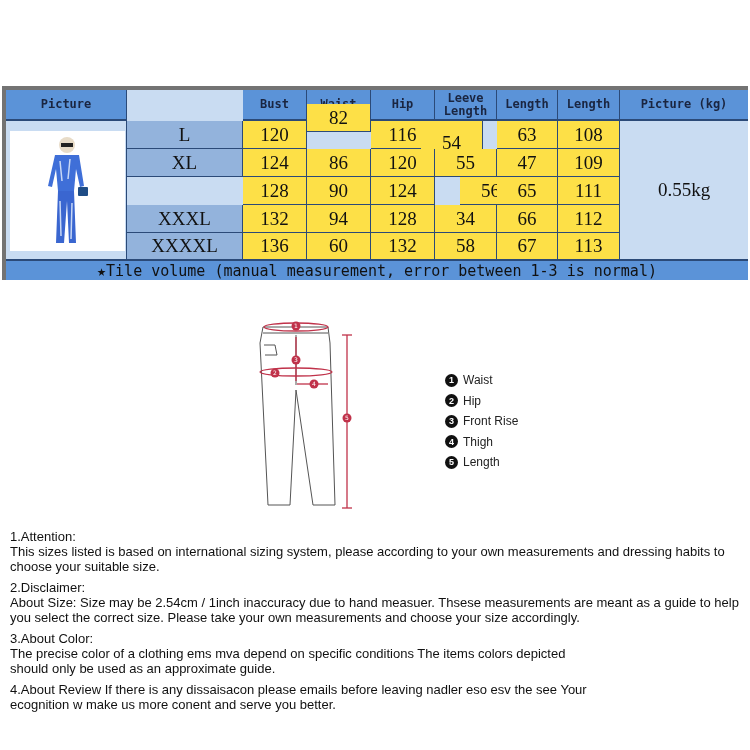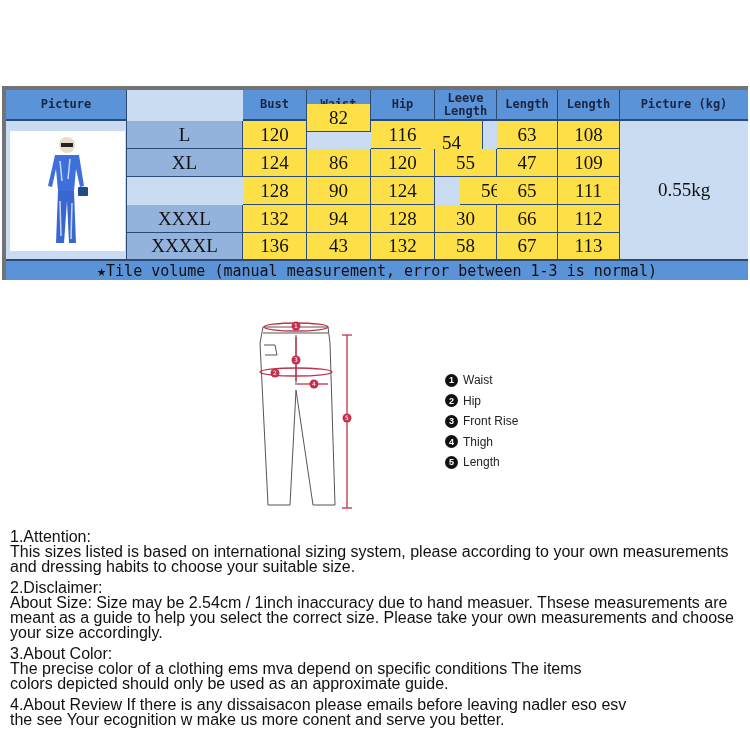--- a/index.html
+++ b/index.html
@@ -10,21 +10,21 @@
   .size { background: #93b3dc; }
   .val { background: #fde047; }
   .pic { position: absolute; left: 0; top: 31px; width: 121px; height: 138px; background: #c9dcf2; border-right: 1px solid #2b4a78; }
   .pic-inner { position: absolute; left: 4px; top: 10px; width: 115px; height: 120px; background: #fff; }
   .weight { position: absolute; left: 614px; top: 31px; width: 128px; height: 138px; background: #c9dcf2; display: flex; align-items: center; justify-content: center; font-family: "Liberation Serif", serif; font-size: 19px; color: #111; }
   .foot { position: absolute; left: 0; top: 169px; width: 742px; height: 21px; background: #5b93d8; border-top: 2px solid #2b4a78; display: flex; align-items: center; justify-content: center; font-family: "DejaVu Sans Mono", monospace; font-size: 15px; color: #111; white-space: nowrap; }
   .diagram { position: absolute; left: 250px; top: 315px; width: 110px; height: 200px; }
   .legend { position: absolute; left: 445px; top: 370px; font-family: "Liberation Sans", sans-serif; font-size: 12px; color: #222; }
   .legend-item { display: flex; align-items: center; height: 20.5px; }
   .num { width: 13px; height: 13px; border-radius: 50%; background: #111; color: #fff; font-size: 9px; font-weight: bold; display: flex; align-items: center; justify-content: center; margin-right: 5px; }
-  .notes { position: absolute; left: 10px; top: 529px; width: 740px; font-family: "Liberation Sans", sans-serif; font-size: 16px; color: #111; line-height: 15px; }
+  .notes { position: absolute; left: 10px; top: 529px; width: 740px; font-family: "Liberation Sans", sans-serif; font-size: 13px; color: #111; line-height: 15px; }
   .note { margin-bottom: 6px; }
 </style>
 </head>
 <body>
 
 <div class="tbl">
   <div class="hdr" style="left:0;width:121px">Picture</div>
   <div class="hdr" style="left:237px;width:64px">Bust</div>
   <div class="hdr" style="left:301px;width:64px">Waist</div>
   <div class="hdr" style="left:365px;width:64px">Hip</div>
@@ -66,27 +66,27 @@
   <div class="cell val" style="left:301px;top:87px;width:64px;height:28px">90</div>
   <div class="cell val" style="left:365px;top:87px;width:64px;height:28px">124</div>
   <div class="cell val" style="left:454px;top:87px;width:62px;height:28px">56</div>
   <div class="cell val" style="left:491px;top:87px;width:61px;height:28px">65</div>
   <div class="cell val" style="left:552px;top:87px;width:62px;height:28px">111</div>
 
   <div class="cell size" style="left:121px;top:115px;width:116px;height:28px">XXXL</div>
   <div class="cell val" style="left:237px;top:115px;width:64px;height:28px">132</div>
   <div class="cell val" style="left:301px;top:115px;width:64px;height:28px">94</div>
   <div class="cell val" style="left:365px;top:115px;width:64px;height:28px">128</div>
-  <div class="cell val" style="left:429px;top:115px;width:62px;height:28px">30</div>
+  <div class="cell val" style="left:429px;top:115px;width:62px;height:28px">34</div>
   <div class="cell val" style="left:491px;top:115px;width:61px;height:28px">66</div>
   <div class="cell val" style="left:552px;top:115px;width:62px;height:28px">112</div>
 
   <div class="cell size" style="left:121px;top:143px;width:116px;height:26px;border-bottom:none">XXXXL</div>
   <div class="cell val" style="left:237px;top:143px;width:64px;height:26px;border-bottom:none">136</div>
-  <div class="cell val" style="left:301px;top:143px;width:64px;height:26px;border-bottom:none">43</div>
+  <div class="cell val" style="left:301px;top:143px;width:64px;height:26px;border-bottom:none">60</div>
   <div class="cell val" style="left:365px;top:143px;width:64px;height:26px;border-bottom:none">132</div>
   <div class="cell val" style="left:429px;top:143px;width:62px;height:26px;border-bottom:none">58</div>
   <div class="cell val" style="left:491px;top:143px;width:61px;height:26px;border-bottom:none">67</div>
   <div class="cell val" style="left:552px;top:143px;width:62px;height:26px;border-bottom:none">113</div>
 
   <div class="weight">0.55kg</div>
   <div class="foot">★Tile volume (manual measurement, error between 1-3 is normal)</div>
 </div>
 
 <div class="diagram">

